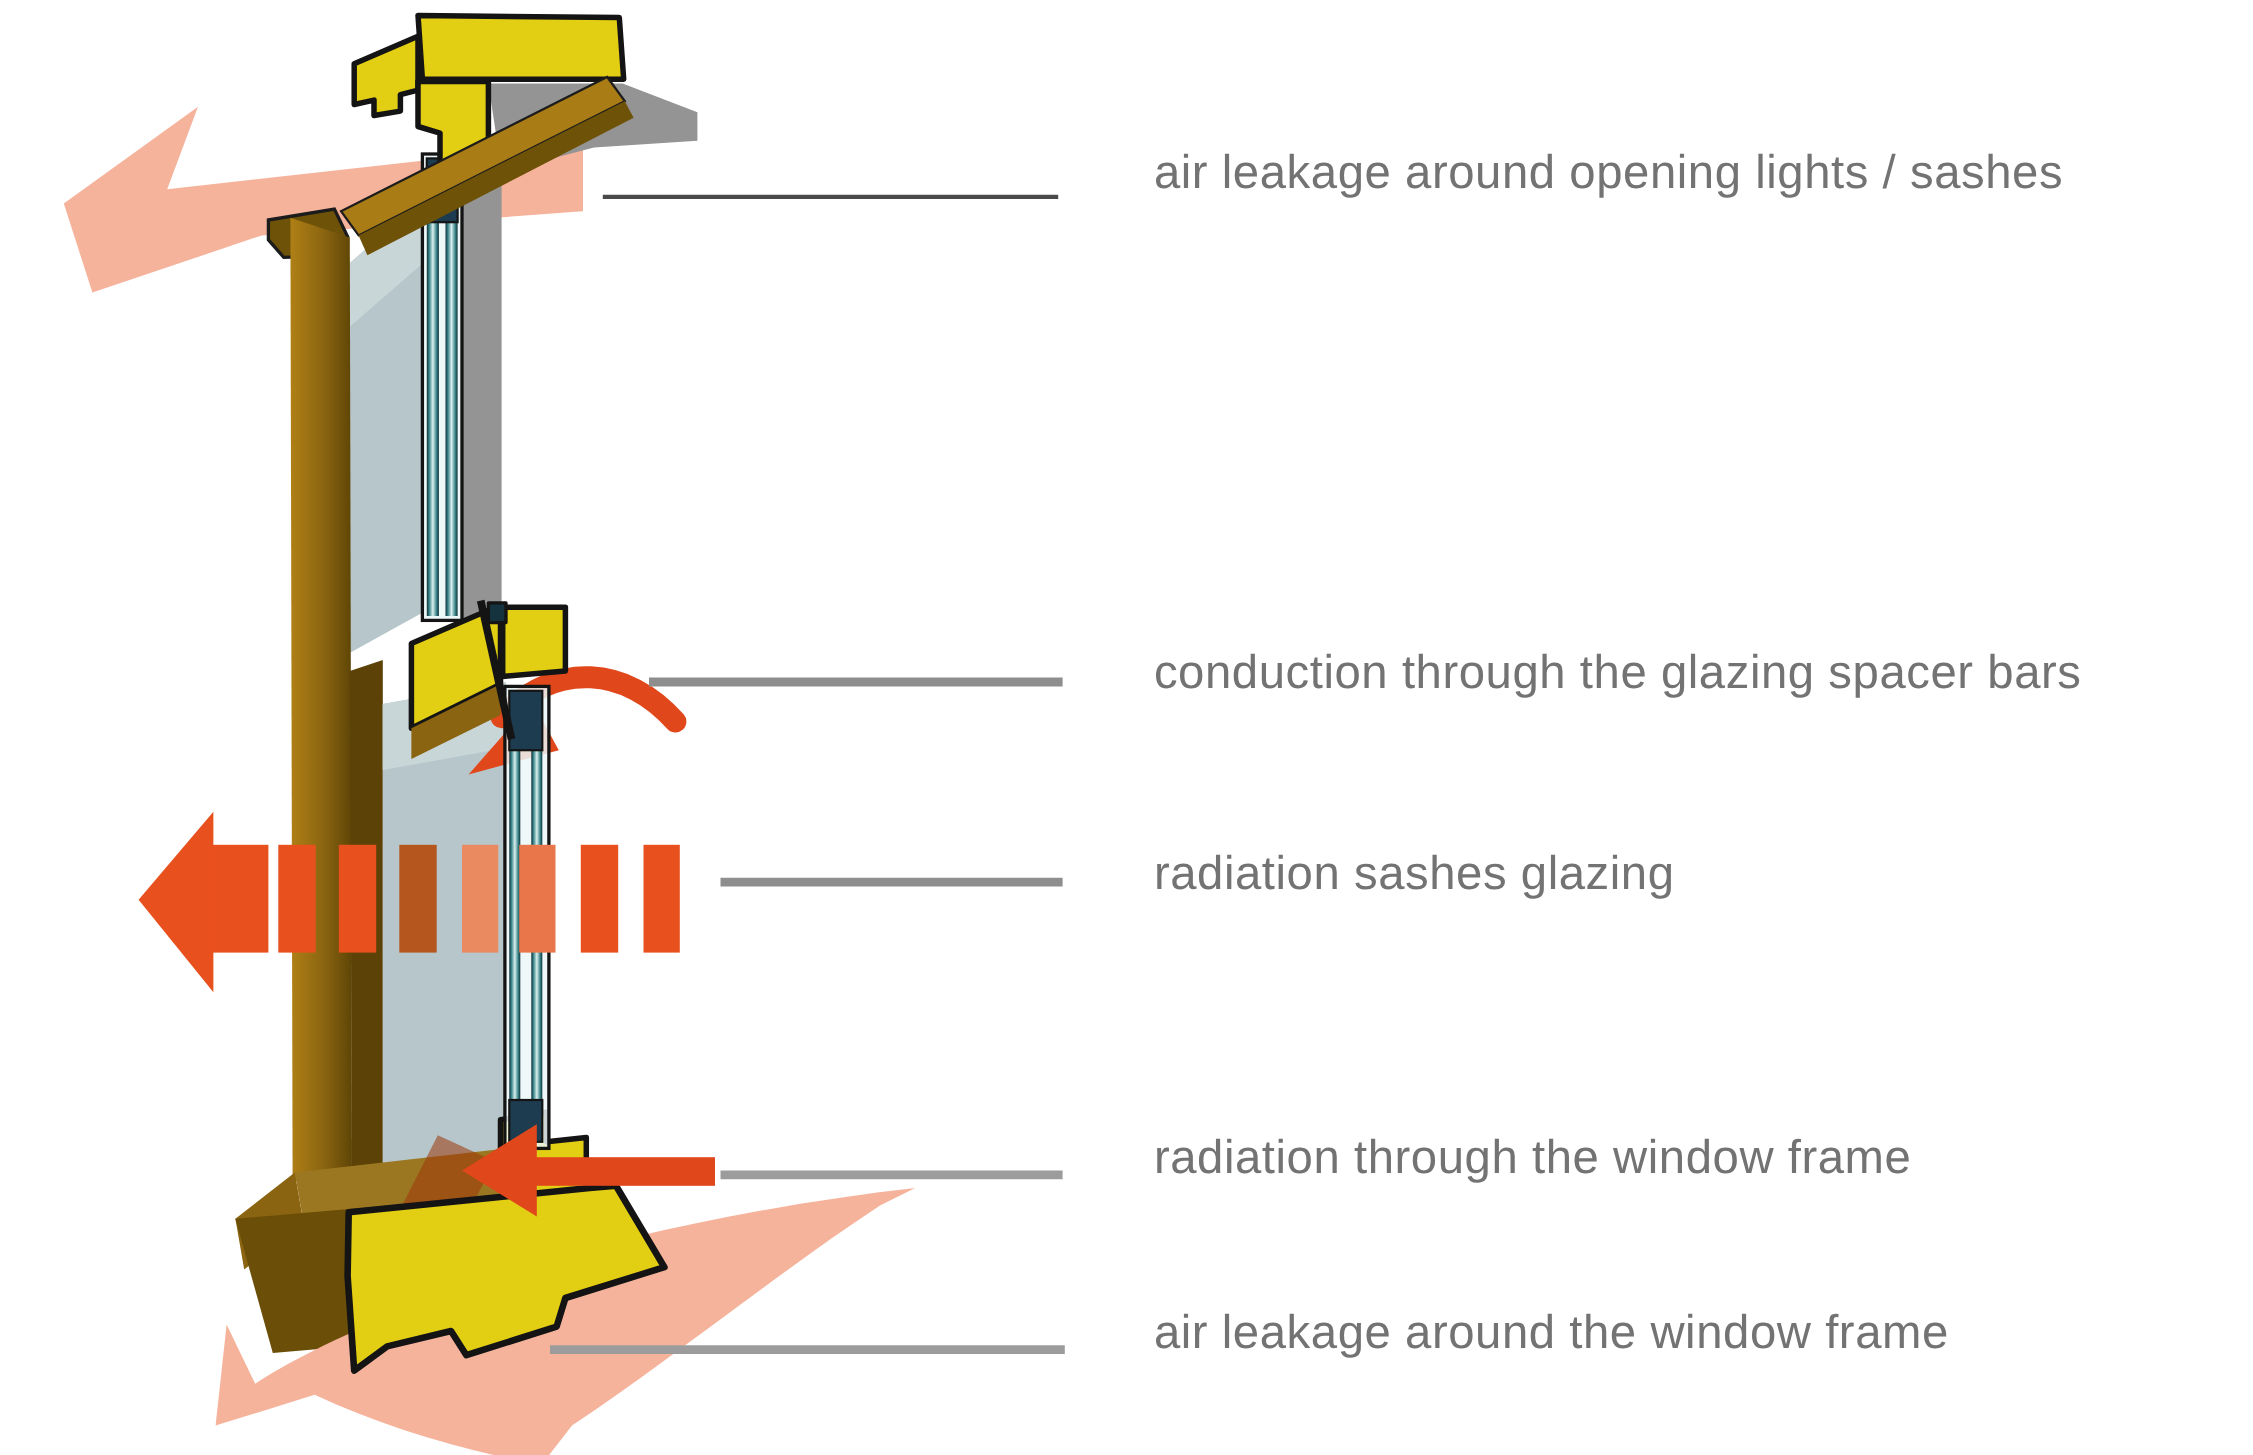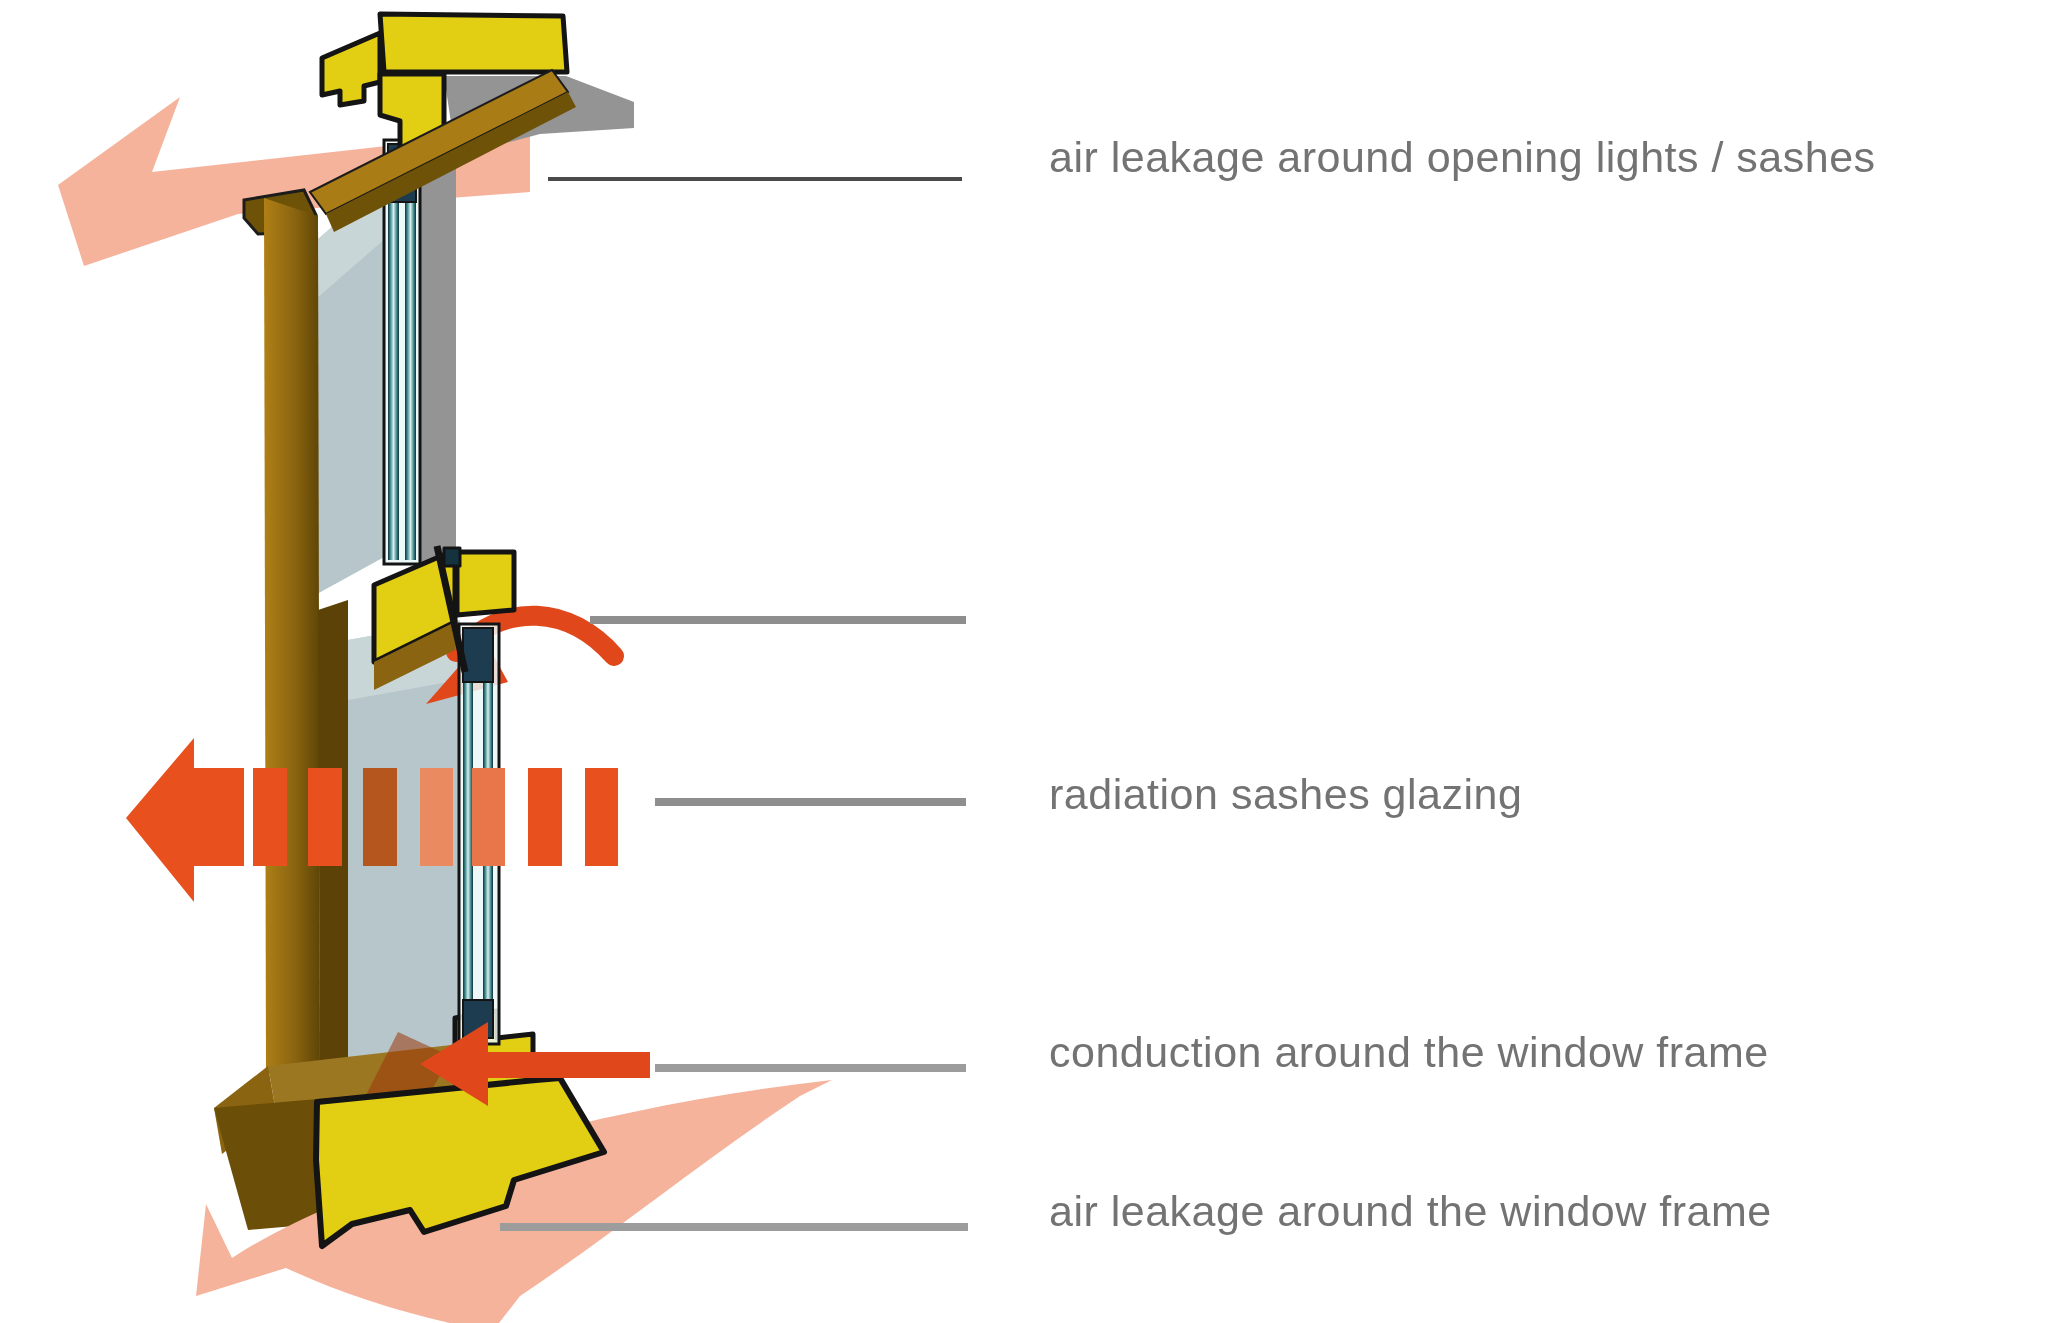--- a/index.html
+++ b/index.html
@@ -152,17 +152,18 @@
   <g>
     <line x1="548" y1="179" x2="962" y2="179" stroke="#4a4a4a" stroke-width="4"></line>
     <line x1="590" y1="620" x2="966" y2="620" stroke="#8e8e8e" stroke-width="8"></line>
     <line x1="655" y1="802" x2="966" y2="802" stroke="#8e8e8e" stroke-width="8"></line>
     <line x1="655" y1="1068" x2="966" y2="1068" stroke="#9c9c9c" stroke-width="8"></line>
     <line x1="500" y1="1227" x2="968" y2="1227" stroke="#9c9c9c" stroke-width="8"></line>
   </g>
 </svg>
 
   <div class="label label-1">air leakage around opening lights / sashes</div>
+  <div class="label label-2">conduction through the glazing spacer bars</div>
   <div class="label label-3">radiation sashes glazing</div>
-  <div class="label label-4">conduction around the window frame</div>
+  <div class="label label-4">radiation through the window frame</div>
   <div class="label label-5">air leakage around the window frame</div>
 
 </div>
 
 </body></html>

